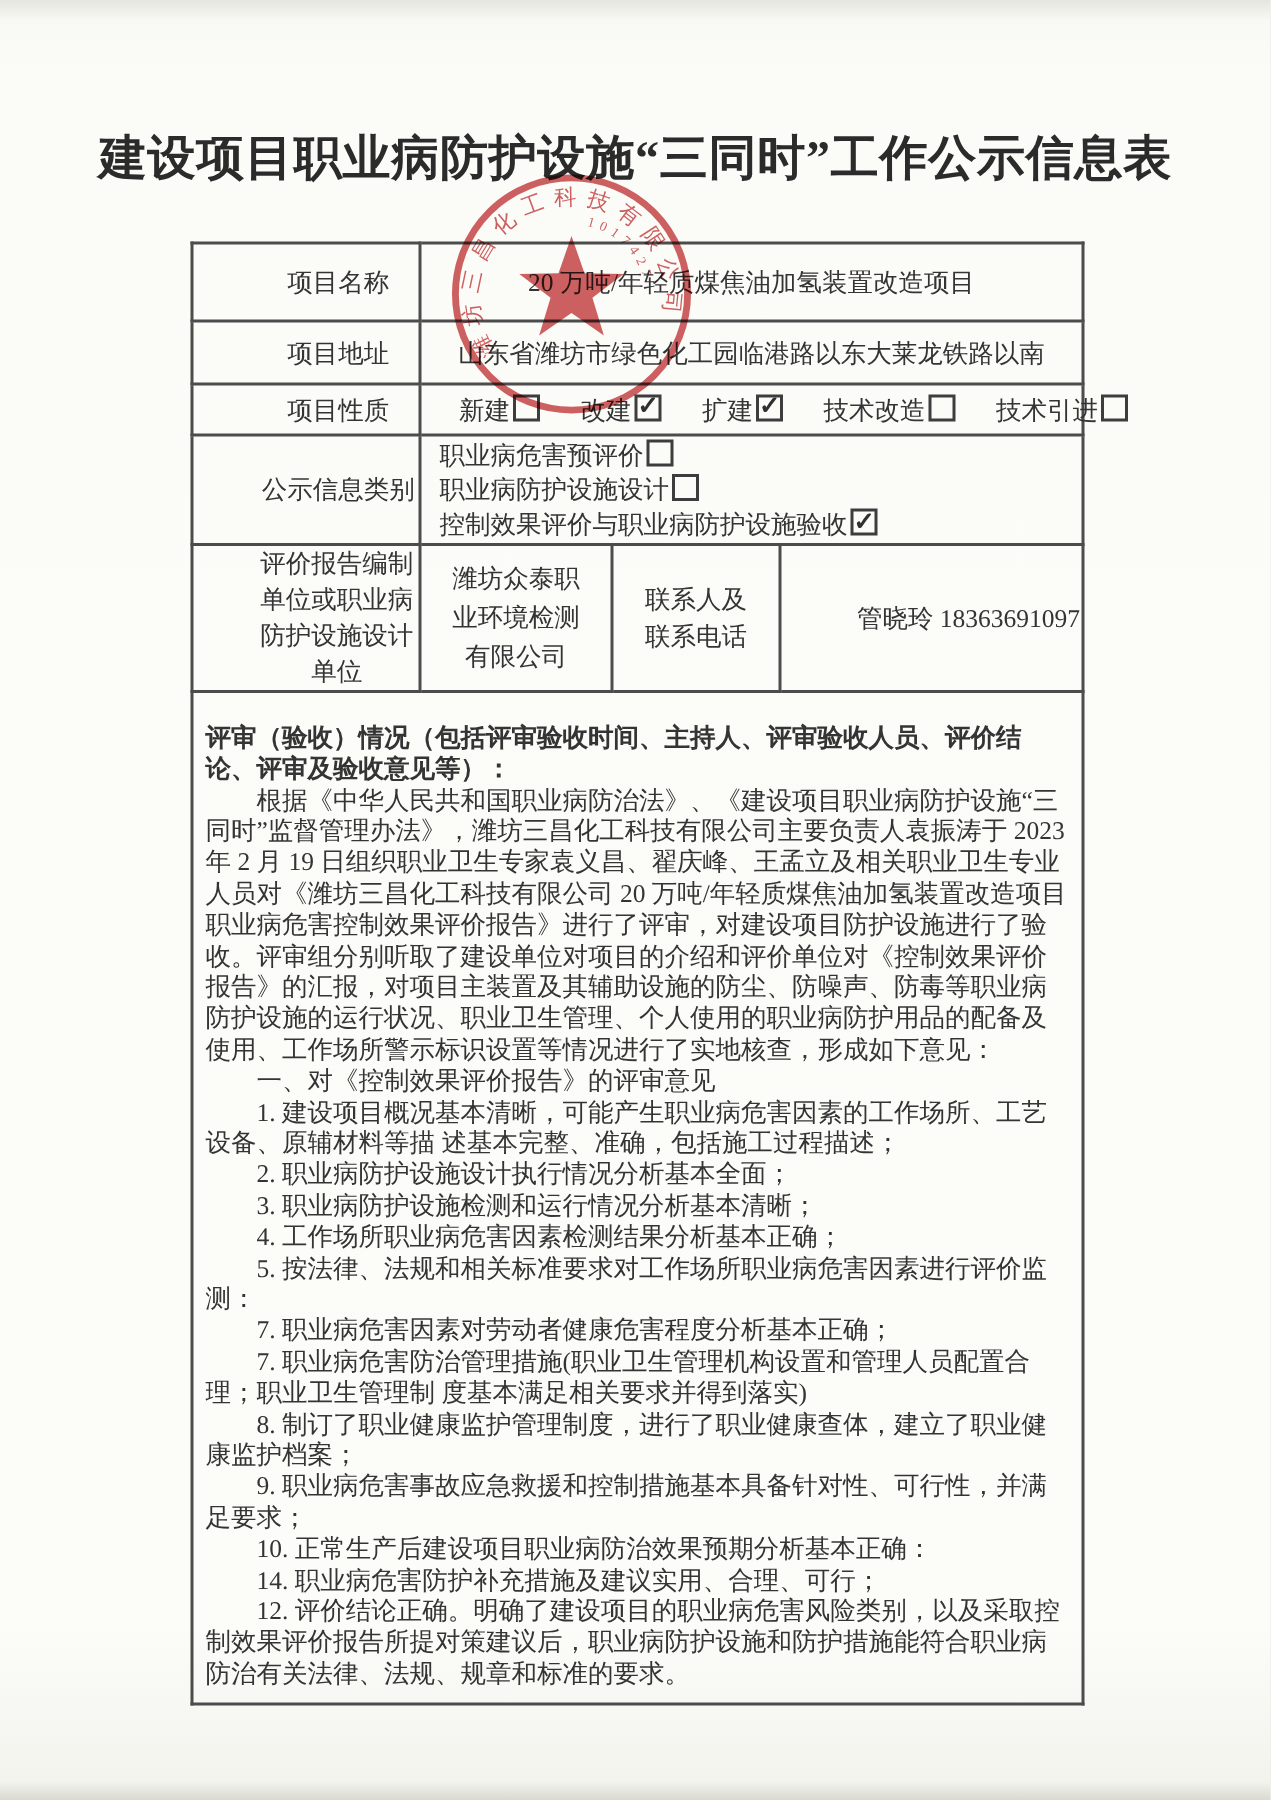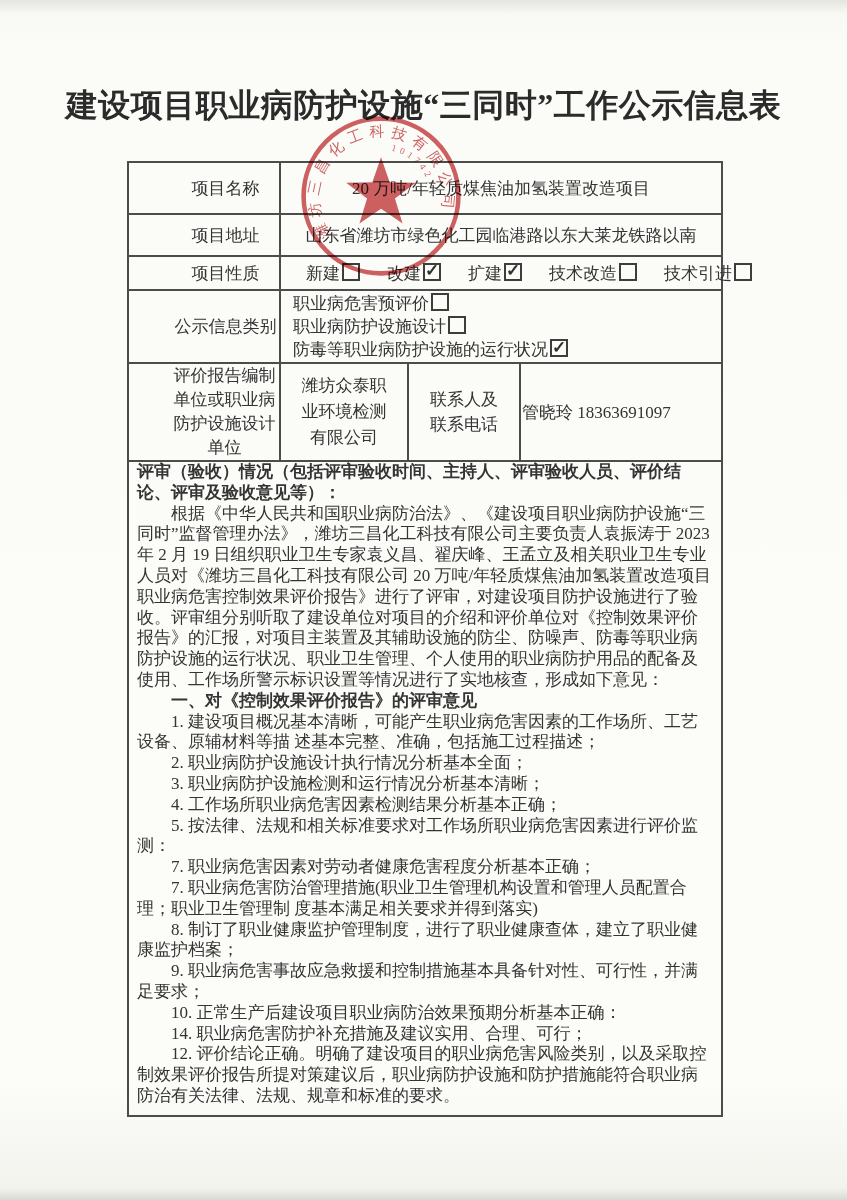--- a/index.html
+++ b/index.html
@@ -45,30 +45,30 @@
   .checkbox[data-checked="true"]::before{
     content:"✓";position:absolute;left:0px;top:-5px;
     font-size:17px;font-weight:bold;color:#303030;
   }
   .pub{padding-left:12px;}
   .pub-line{line-height:23px;white-space:nowrap;}
   .unit-label{font-size:16px;padding:0 3px;line-height:24px;}
   .unit-name{font-size:16px;padding:0 20px;line-height:26px;text-align:center;}
   .contact-label{font-size:16.5px;line-height:25px;text-align:center;}
   .phone{font-size:19px;letter-spacing:.5px;text-align:center;}
-  .contact-value{font-size:16.5px;text-align:left;border-radius:29px;}
+  .contact-value{font-size:16.5px;text-align:right;border-radius:29px;}
   td.review{
     vertical-align:top;text-align:left;
-    padding:0 8px 8px 8px;
+    padding:20px 8px 8px 8px;
     font-size:16px;line-height:20.8px;color:#303030;
   }
   td.review p{margin:0;}
   .rv-head{font-weight:bold;}
   .rv-p,.rv-sub,.rv-item{text-indent:2em;}
-  .rv-sub{font-weight:bold;}
+  .rv-sub{font-weight:normal;}
   .stamp{
     position:absolute;left:269px;top:84px;width:224px;height:224px;
     opacity:.8;mix-blend-mode:multiply;pointer-events:none;
   }
 </style>
 </head>
 <body>
 
 <div id="page">
 
@@ -105,21 +105,21 @@
         </div>
       </td>
     </tr>
 
 
     <tr class="r5">
       <td class="lbl">公示信息类别</td>
       <td colspan="3" class="pub">
         <div class="pub-line"><span>职业病危害预评价</span><span class="checkbox" data-checked="false"></span></div>
         <div class="pub-line"><span>职业病防护设施设计</span><span class="checkbox" data-checked="false"></span></div>
-        <div class="pub-line"><span>防毒等职业病防护设施的运行状况</span><span class="checkbox" data-checked="true"></span></div>
+        <div class="pub-line"><span>控制效果评价与职业病防护设施验收</span><span class="checkbox" data-checked="true"></span></div>
       </td>
     </tr>
 
     <tr class="r6">
       <td class="lbl unit-label">评价报告编制单位或职业病防护设施设计单位</td>
       <td class="unit-name">潍坊众泰职业环境检测有限公司</td>
       <td class="contact-label">
         <span>联系人及</span><br>
         <span>联系电话</span>
       </td>

